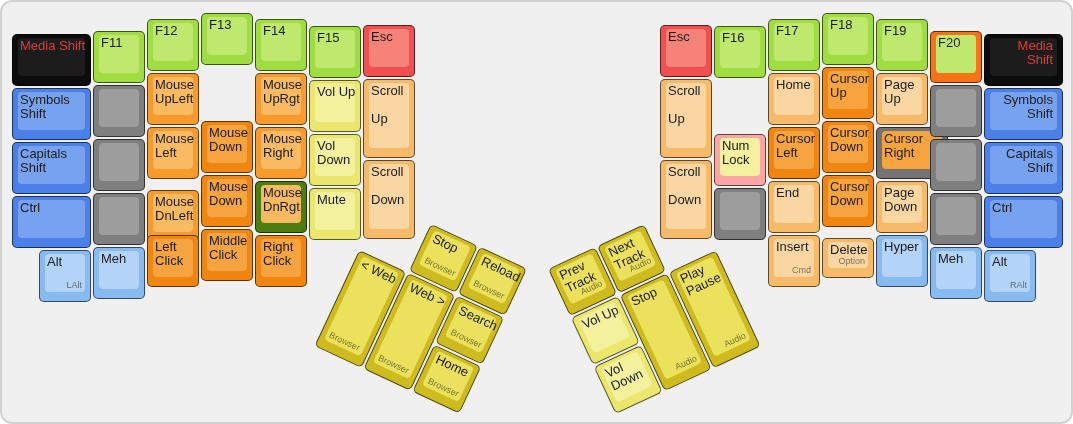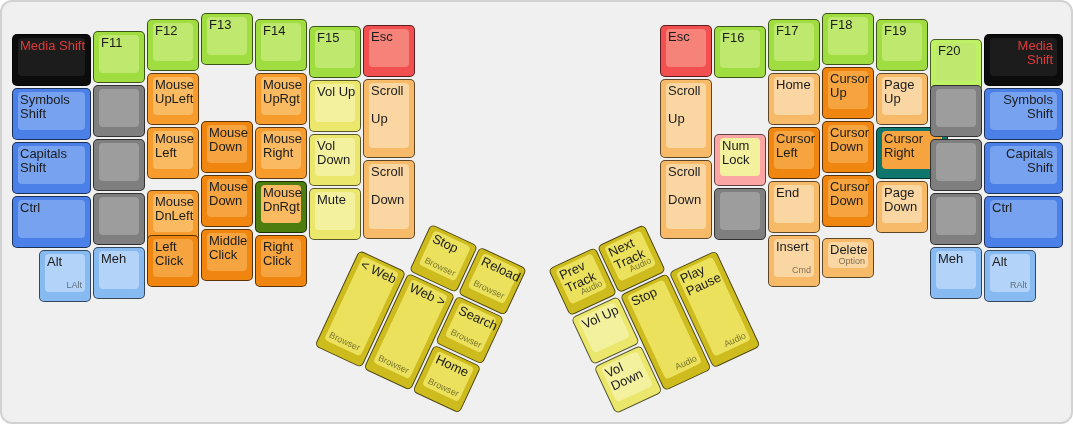--- a/index.html
+++ b/index.html
@@ -218,29 +218,33 @@
         <div class="sub">Option</div>
       </div>
       <div class="key" style="left: 874px; top: 17px; width: 52px; height: 52px; background: rgb(160, 221, 64);">
         <div class="cap" style="background: rgb(190, 233, 110);"></div>
         <div class="label">F19</div>
       </div>
       <div class="key" style="left: 874px; top: 71px; width: 52px; height: 52px; background: rgb(247, 186, 105);">
         <div class="cap" style="background: rgb(250, 215, 162);"></div>
         <div class="label">Page Up</div>
       </div>
-      <div class="key" style="left: 874px; top: 125px; width: 72px; height: 52px; background: #0f766e;">
+      <div class="key" style="left: 874px; top: 125px; width: 72px; height: 52px; background: #737373;">
         <div class="cap" style="background: rgb(245, 164, 64);"></div>
         <div class="label">Cursor Right</div>
       </div>
       <div class="key" style="left: 874px; top: 179px; width: 52px; height: 52px; background: rgb(247, 186, 105);">
         <div class="cap" style="background: rgb(250, 215, 162);"></div>
         <div class="label">Page Down</div>
       </div>
-      <div class="key" style="left: 928px; top: 29px; width: 52px; height: 52px; background: #bef264; margin-top: 8px;">
+      <div class="key" style="left: 874px; top: 233px; width: 52px; height: 52px; background: rgb(136, 186, 242);">
+        <div class="cap" style="background: rgb(179, 212, 248);"></div>
+        <div class="label">Hyper</div>
+      </div>
+      <div class="key" style="left: 928px; top: 29px; width: 52px; height: 52px; background: #f97316;">
         <div class="cap" style="background: rgb(190, 233, 110);"></div>
         <div class="label">F20</div>
       </div>
       <div class="key" style="left: 928px; top: 83px; width: 52px; height: 52px; background: rgb(127, 127, 127);">
         <div class="cap" style="background: rgb(157, 157, 157);"></div>
       </div>
       <div class="key" style="left: 928px; top: 137px; width: 52px; height: 52px; background: rgb(127, 127, 127);">
         <div class="cap" style="background: rgb(157, 157, 157);"></div>
       </div>
       <div class="key" style="left: 928px; top: 191px; width: 52px; height: 52px; background: rgb(127, 127, 127);">

